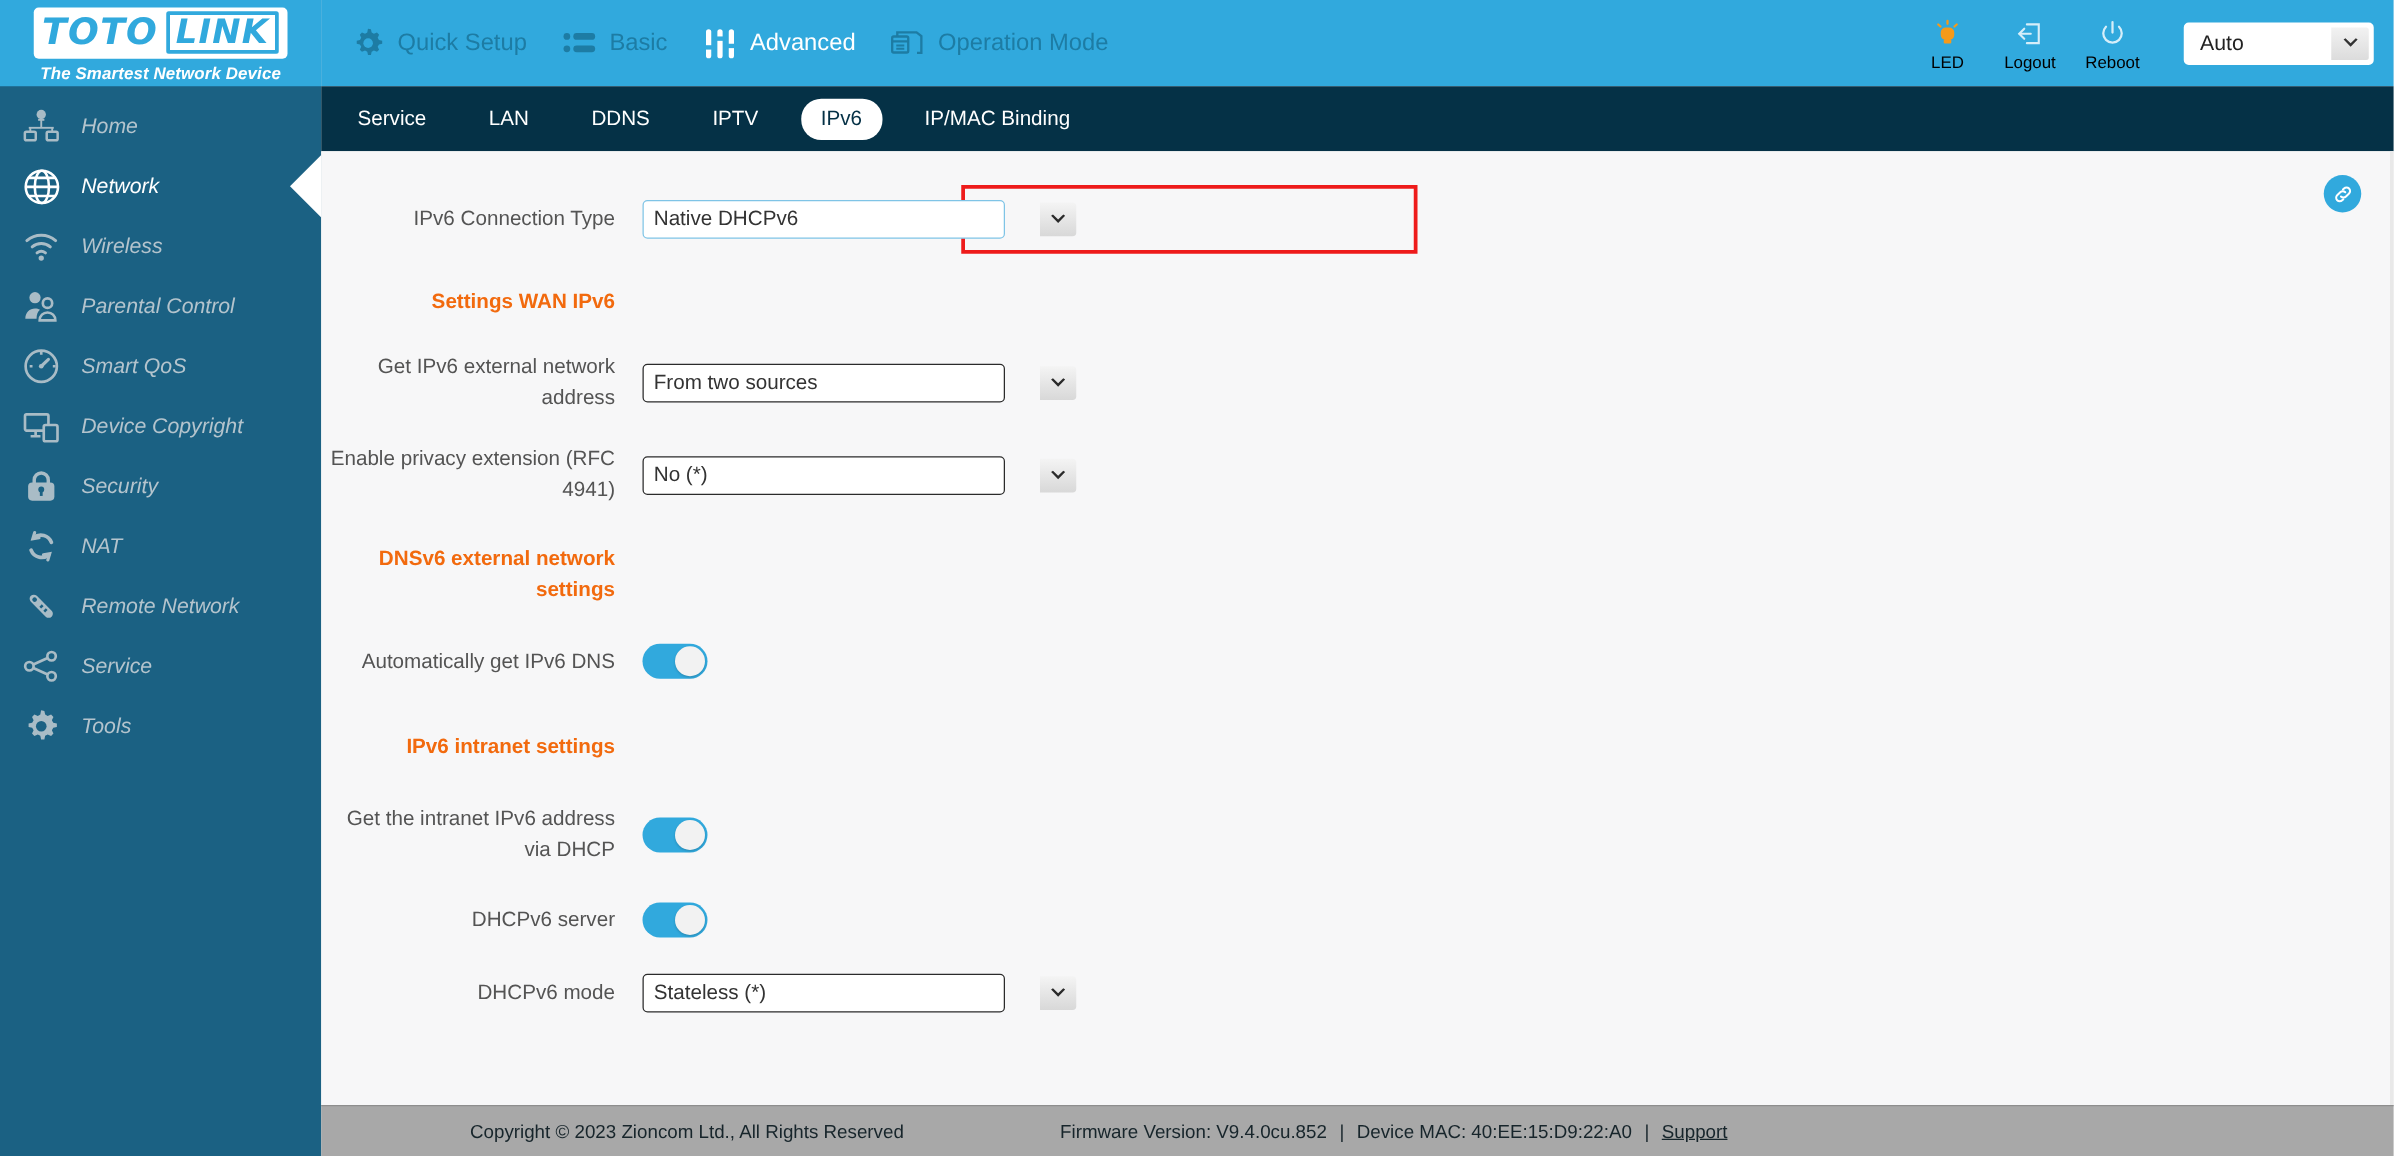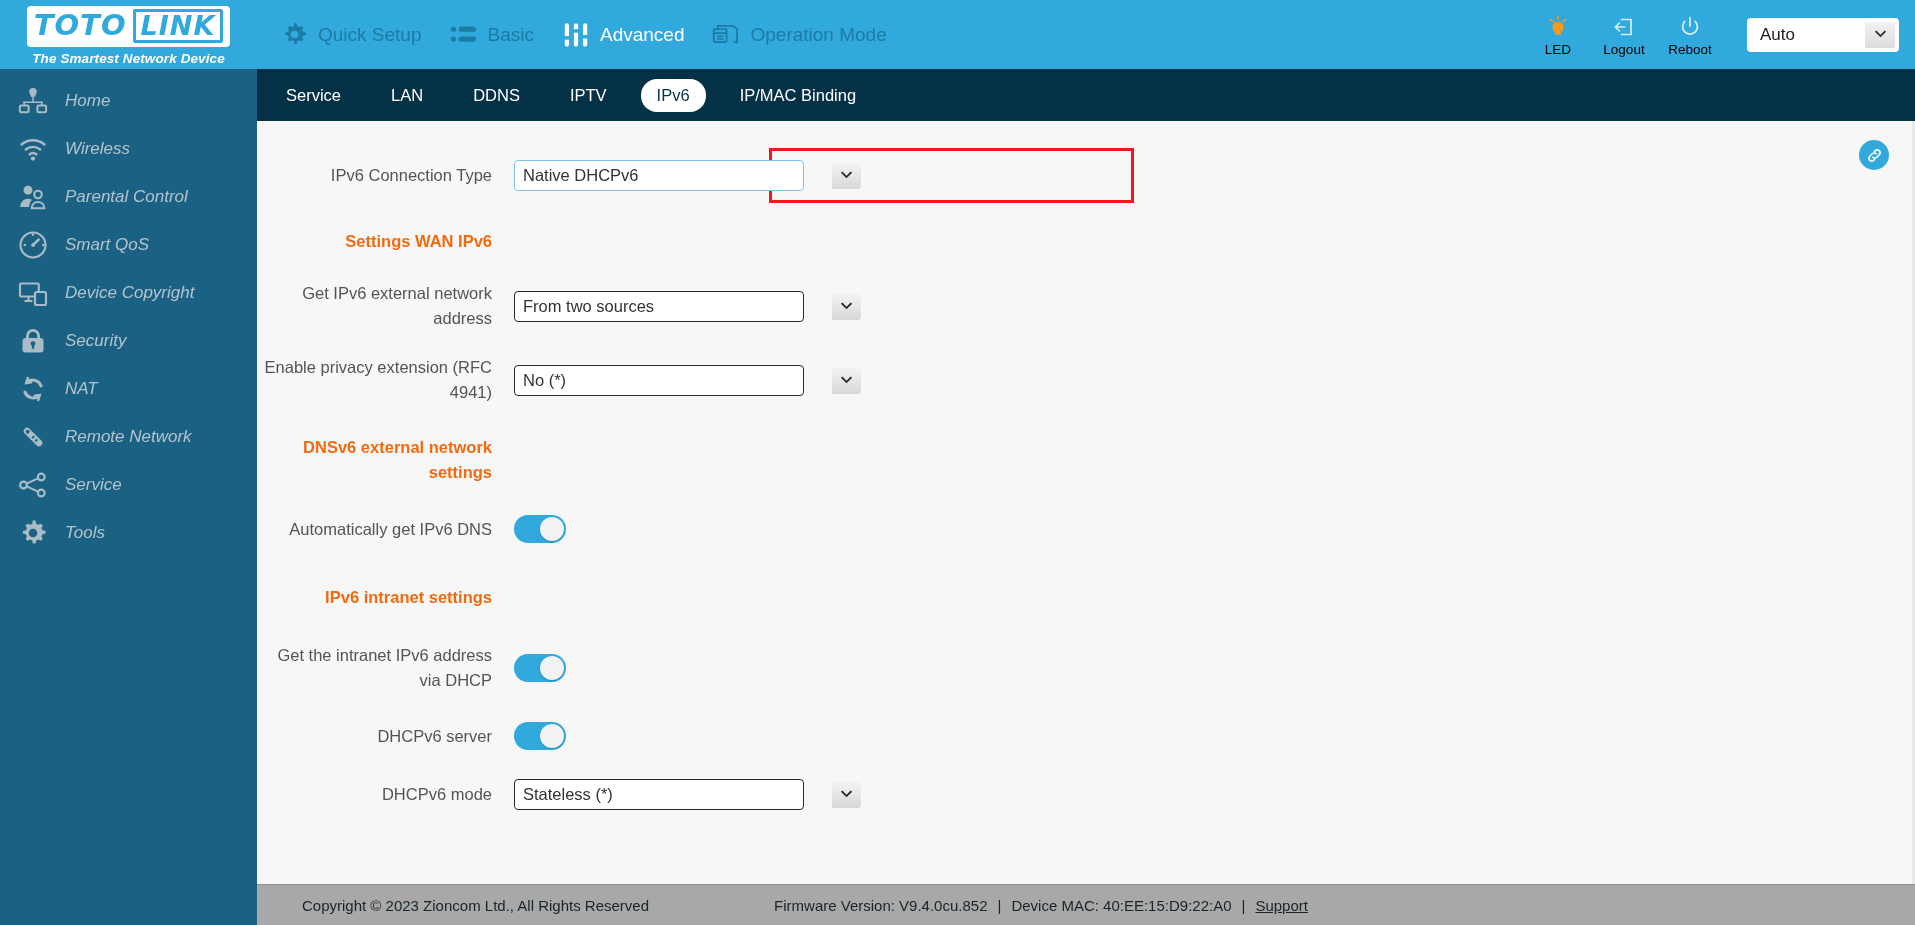--- a/index.html
+++ b/index.html
@@ -227,21 +227,21 @@
 
   
   .footer {
     position: absolute; left: 257px; top: 884px;
     width: 1658px; height: 41px;
     background: #a8a8a8;
     display: flex; align-items: center;
     font-size: 15px; color: #17252b;
     border-top: 1px solid #8e8e8e;
   }
-  .footer .f-copy { margin-left: 45px; }
+  .footer .f-copy { margin-left: 119px; }
   .footer .f-fw { margin-left: 125px; }
   .footer .sep { margin: 0 10px; }
   .footer a.f-support { color: #17252b; text-decoration: underline; cursor: pointer; }
 
   .scroll-edge {
     position: absolute; right: 0; top: 121px;
     width: 3px; height: 763px; background: #e9e9e9;
   }
 </style>
 </head>
@@ -270,20 +270,33 @@
             <rect x="4" y="12.4" width="16" height="1.2"></rect>
             <rect x="4.4" y="12.8" width="1.2" height="3"></rect>
             <rect x="18.4" y="12.8" width="1.2" height="3"></rect>
             <rect x="1.5" y="15.5" width="7" height="5.5" rx="1" fill="none" stroke="currentColor" stroke-width="1.6"></rect>
             <rect x="15.5" y="15.5" width="7" height="5.5" rx="1" fill="none" stroke="currentColor" stroke-width="1.6"></rect>
           </svg>
         </span>
         <span class="nav-label">Home</span>
       </div>
 
+      <div class="nav-item active">
+        <span class="nav-icon">
+          <svg width="31" height="31" viewBox="0 0 24 24" fill="none" stroke="currentColor" stroke-width="1.6">
+            <circle cx="12" cy="12" r="10"></circle>
+            <ellipse cx="12" cy="12" rx="4.4" ry="10"></ellipse>
+            <line x1="2" y1="12" x2="22" y2="12"></line>
+            <line x1="3.6" y1="6.4" x2="20.4" y2="6.4"></line>
+            <line x1="3.6" y1="17.6" x2="20.4" y2="17.6"></line>
+          </svg>
+        </span>
+        <span class="nav-label">Network</span>
+        <span class="nav-arrow"></span>
+      </div>
 
       <div class="nav-item">
         <span class="nav-icon">
           <svg width="30" height="30" viewBox="0 0 24 24" fill="none" stroke="currentColor" stroke-width="1.9" stroke-linecap="round">
             <path d="M2.8 8.4a14 14 0 0 1 18.4 0"></path>
             <path d="M6.2 12.4a9 9 0 0 1 11.6 0"></path>
             <path d="M9.3 16.2a4.4 4.4 0 0 1 5.4 0"></path>
             <circle cx="12" cy="19.6" r="1.7" fill="currentColor" stroke="none"></circle>
           </svg>
         </span>

